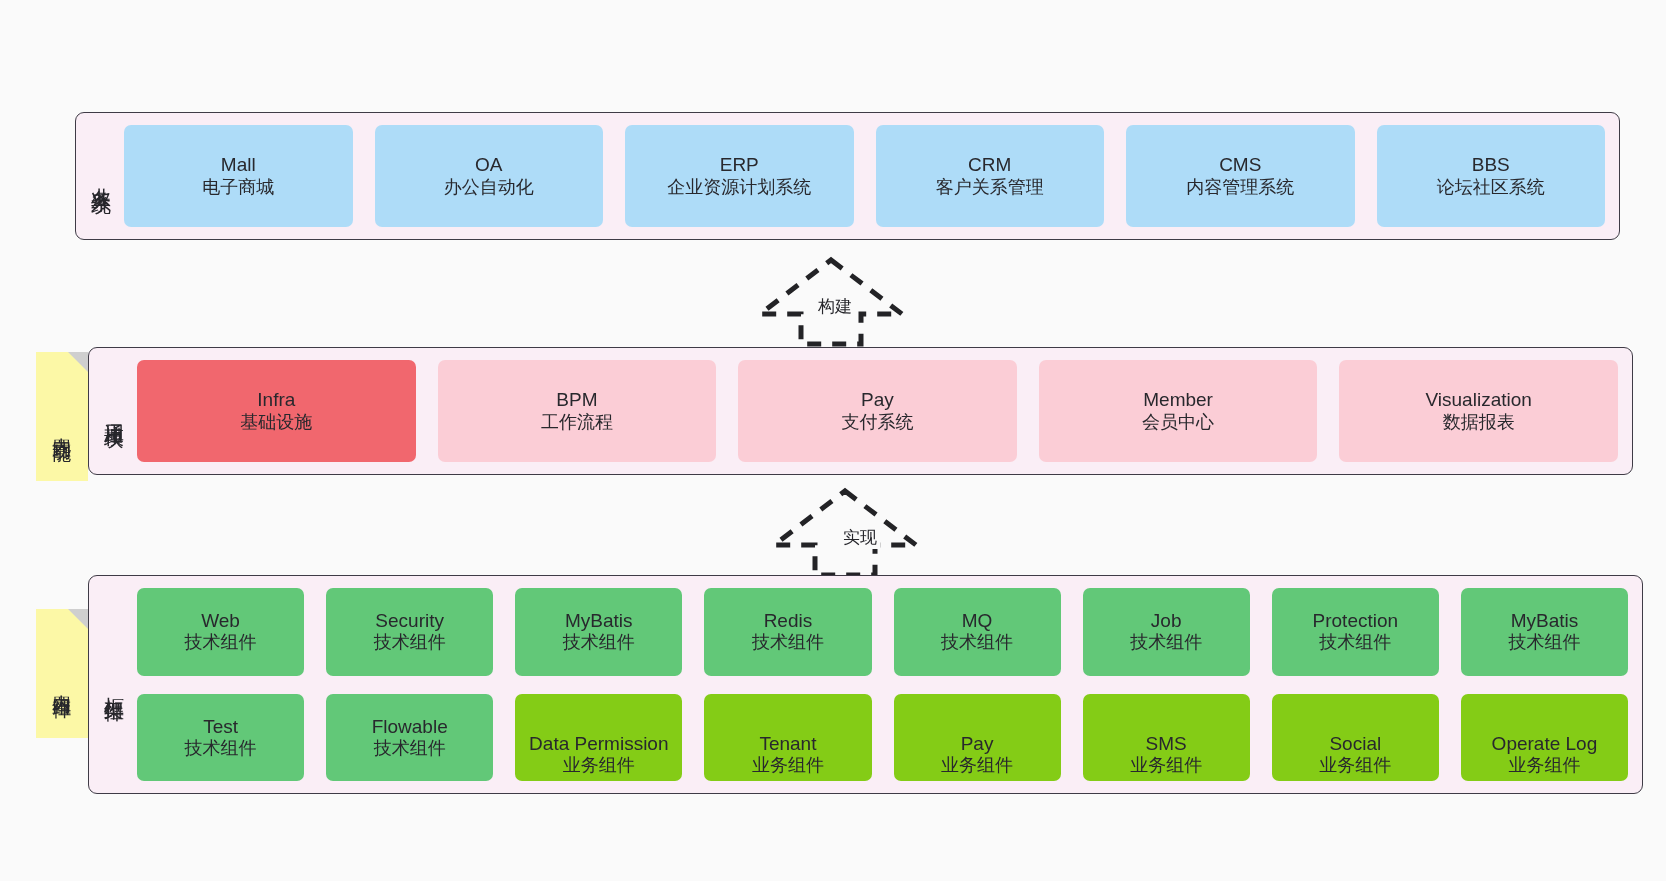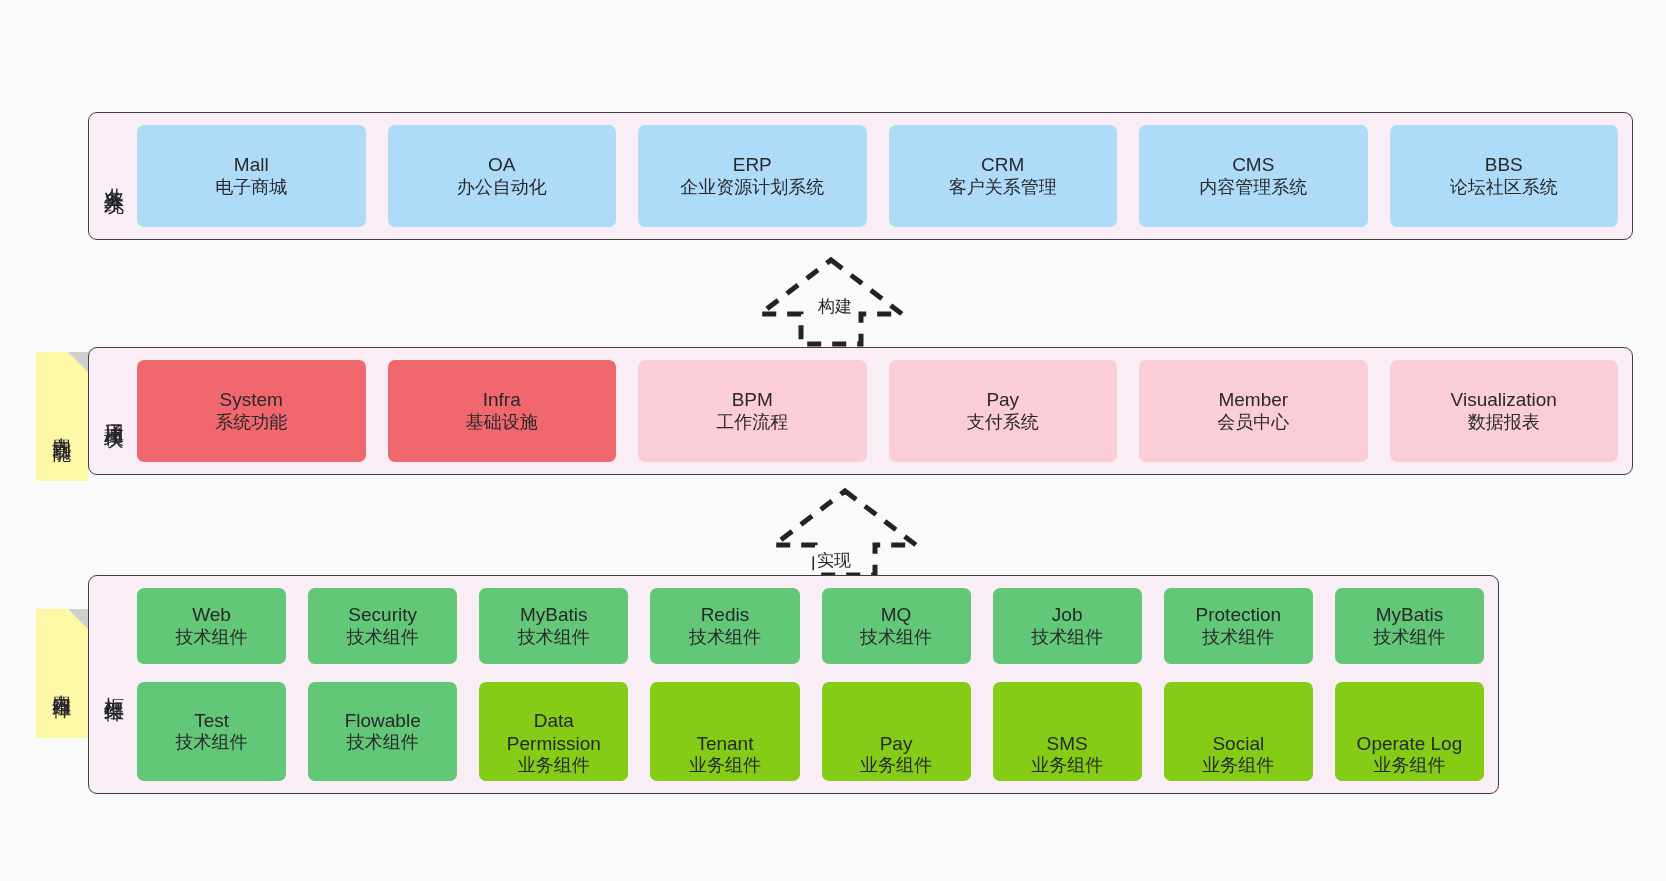--- a/index.html
+++ b/index.html
@@ -63,23 +63,23 @@
   .card .cn { font-size: 18px; }
 
   
   .c-blue        { background: #aedcf8; }
   .c-red         { background: #f1676e; }
   .c-pink        { background: #fbcdd6; }
   .c-green       { background: #62c878; }
   .c-green-light { background: #84cc16; justify-content: flex-end; }
 
   
-  #layer-business  { left: 88px;  top: 112px; width: 1545px; height: 128px; }
+  #layer-business  { left: 75px;  top: 112px; width: 1545px; height: 128px; }
   #layer-common    { left: 88px;  top: 347px; width: 1545px; height: 128px; }
-  #layer-framework { left: 88px;  top: 575px; width: 1411px; height: 219px; }
+  #layer-framework { left: 88px;  top: 575px; width: 1555px; height: 219px; }
 
   
   .sticky {
     position: absolute;
     width: 52px;
     background: #fcf8a6;
     display: flex;
     align-items: center;
     justify-content: center;
     font-size: 19px;
@@ -108,21 +108,21 @@
     position: absolute;
     font-size: 17px;
     color: #26262b;
     background: #fafafa;
     padding: 0 3px;
     white-space: nowrap;
   }
   #arrow-build   { left: 756px; top: 256px; text-align: center; }
   #arrow-realize { left: 770px; top: 487px; }
   #arrow-build .arrow-label   { left: 59px; top: 39px; }
-  #arrow-realize .arrow-label { left: 44px; top: 39px; margin-top: 23px; }
+  #arrow-realize .arrow-label { left: 70px; top: 39px; }
 </style>
 </head>
 <body>
 
 <div class="canvas">
 
   <div class="layer" id="layer-business">
     <div class="layer-title">业务系统</div>
     <div class="cards">
       <div class="card-row">
@@ -162,24 +162,20 @@
   </div>
 
   <div class="sticky" id="sticky-common">
     <span>内置功能</span>
   </div>
   <div class="layer" id="layer-common">
     <div class="layer-title">通用模块</div>
     <div class="cards">
       <div class="card-row">
         <div class="card c-red">
-          <span class="en">System</span>
-          <span class="cn">系统功能</span>
-        </div>
-        <div class="card c-red">
           <span class="en">Infra</span>
           <span class="cn">基础设施</span>
         </div>
         <div class="card c-pink">
           <span class="en">BPM</span>
           <span class="cn">工作流程</span>
         </div>
         <div class="card c-pink">
           <span class="en">Pay</span>
           <span class="cn">支付系统</span>

